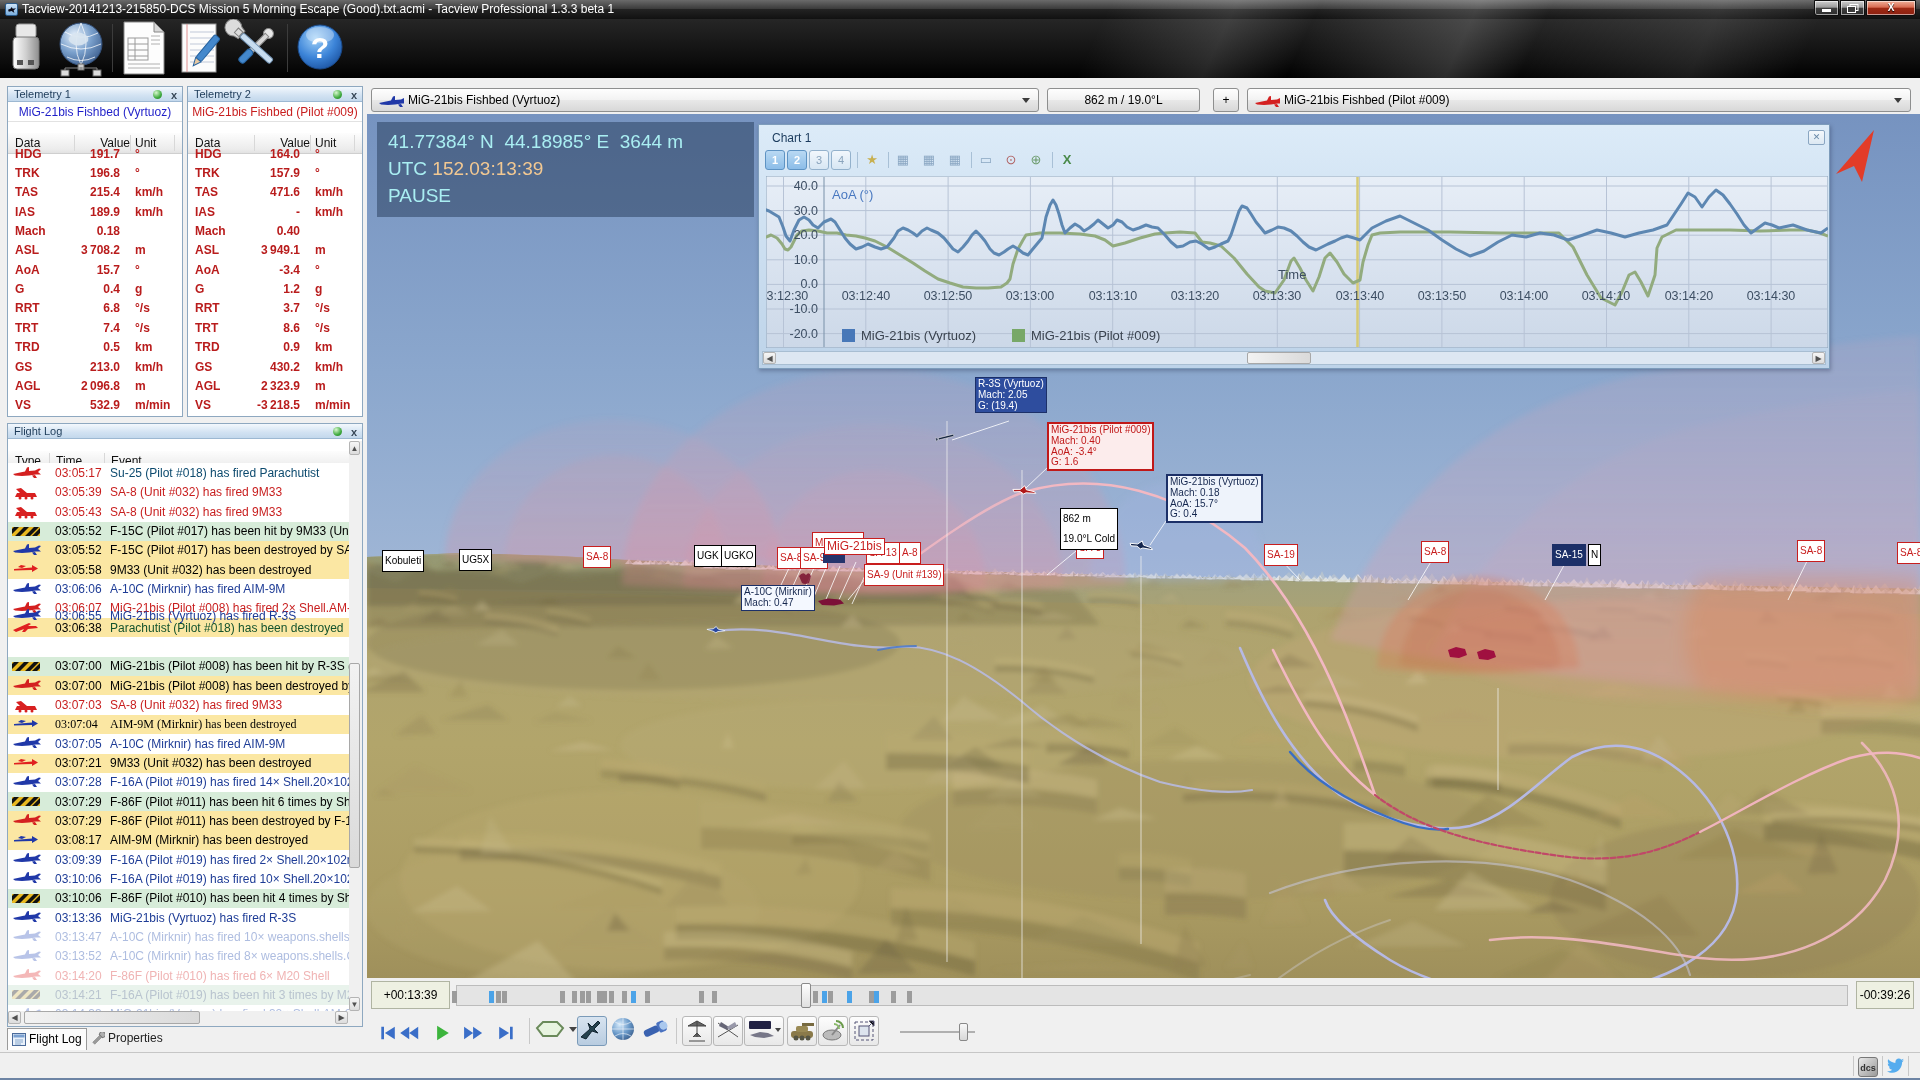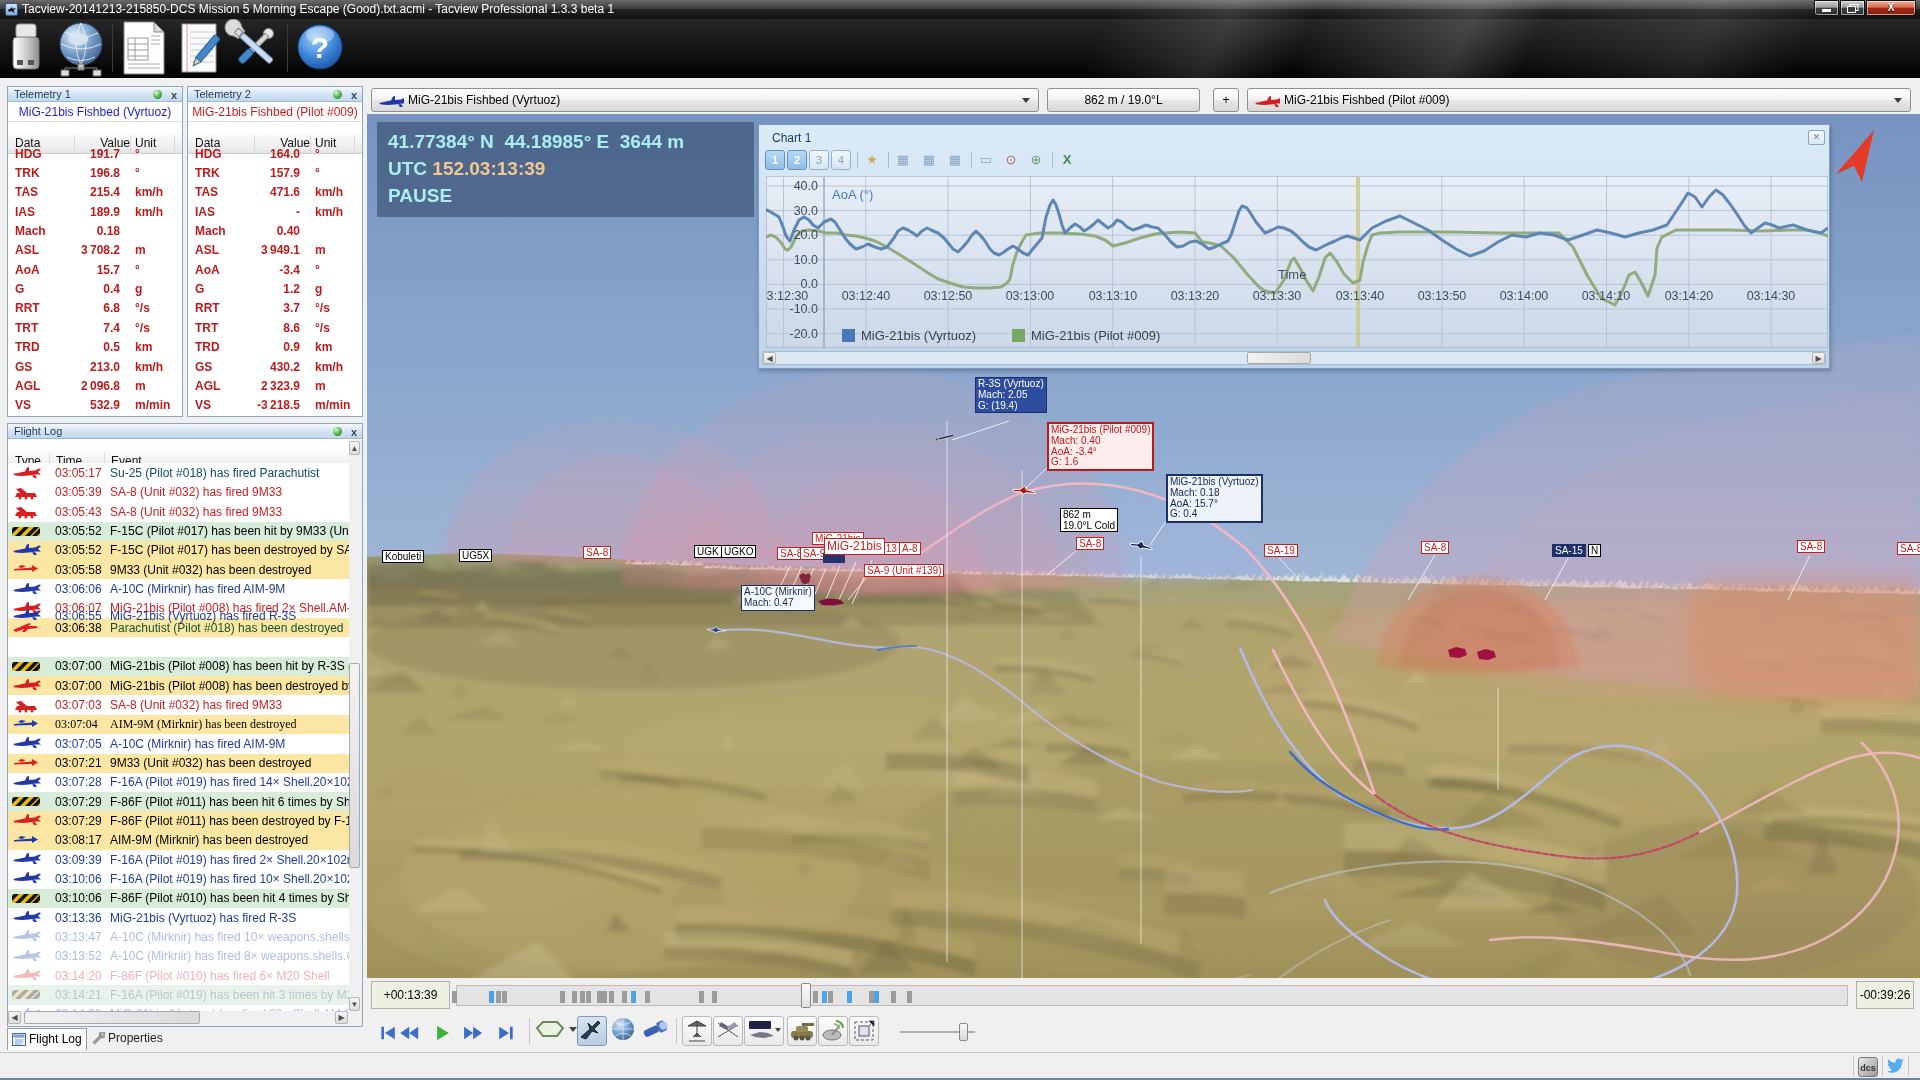--- a/index.html
+++ b/index.html
@@ -42,21 +42,21 @@
 .sb { position:absolute; background:#f0f0f0; }
 .sbtn { position:absolute; background:linear-gradient(#f6f6f6,#dcdcdc); border:1px solid #b4b4b4; border-radius:2px; color:#505050; font-size:8px; text-align:center; }
 .sthumb { position:absolute; background:linear-gradient(90deg,#f2f2f2,#dadada); border:1px solid #a8a8a8; border-radius:2px; }
 .sthumbh { position:absolute; background:linear-gradient(#f2f2f2,#dadada); border:1px solid #a8a8a8; border-radius:2px; }
 
 .tab { position:absolute; top:1028px; height:22px; font-size:12px; line-height:21px; }
 
 .combo { position:absolute; top:88px; height:24px; background:linear-gradient(#fefefe,#f2f2f2 50%,#e8e8e8 51%,#d8d8d8); border:1px solid #8e8f8f; border-radius:3px; font-size:12px; color:#000; }
 .combo .arr { position:absolute; right:8px; top:9px; width:0; height:0; border-left:4px solid transparent; border-right:4px solid transparent; border-top:5px solid #3c3c3c; }
 
-.lab { position:absolute; font-size:10px; line-height:11px; padding:0 2px; background:#fff; border:1px solid #000; color:#000; white-space:nowrap; }
+.lab { position:absolute; font-size:10px; line-height:20px; padding:0 2px; background:#fff; border:1px solid #000; color:#000; white-space:nowrap; }
 .lred { border-color:#c81e1e; color:#c81e1e; background:#fff; }
 .info3 { position:absolute; font-size:10px; line-height:10.8px; padding:1px 2px; white-space:nowrap; }
 
 #chart { position:absolute; left:758px; top:124px; width:1072px; height:245px;
   background:linear-gradient(#dcebf8,#bdd3e9); border:1px solid #7d9cbb; box-shadow:1px 2px 4px rgba(0,0,30,.25); }
 .cbtn { position:absolute; top:150px; width:20px; height:20px; border:1px solid #93b1cc; border-radius:3px; background:linear-gradient(#f2f7fc,#d7e6f3); color:#8aa4bd; font-size:11px; text-align:center; line-height:18px; }
 .cbtn.on { background:linear-gradient(#b9d9f3,#8cbde8); border-color:#5e93c3; color:#fff; font-weight:bold; }
 .cico { position:absolute; top:150px; width:20px; height:20px; color:#8aa6c2; font-size:13px; text-align:center; line-height:19px; }
 .csep { position:absolute; top:152px; width:1px; height:16px; background:#a8c0d6; }
 .cxl { font-size:12.5px; fill:#3d4e63; }
@@ -181,21 +181,21 @@
 <div class="combo" style="left:1047px;width:153px;text-align:center;line-height:22px;">862 m / 19.0°L</div>
 <div class="combo" style="left:1213px;width:26px;text-align:center;line-height:22px;">+</div>
 <div class="combo" style="left:1247px;width:664px;">
   <svg class="abs" style="left:6px;top:6px" width="26" height="12" viewBox="0 0 26 12">
       <use href="#i-rp"></use>
     </svg>
   <span class="abs" style="left:36px;top:4px">MiG-21bis Fishbed (Pilot #009)</span>
     <div class="arr"></div>
 </div>
 
-<div class="abs" id="view3d" style="left:367px;top:114px;width:1553px;height:864px;background:linear-gradient(#7693c0,#8ba7cd 30%,#a5bad8 60%,#c3cfe3 92%,#c9d4e4);overflow:hidden;font-weight:bold;">
+<div class="abs" id="view3d" style="left:367px;top:114px;width:1553px;height:864px;background:linear-gradient(#7693c0,#8ba7cd 30%,#a5bad8 60%,#c3cfe3 92%,#c9d4e4);overflow:hidden;">
 <svg width="1553" height="864" viewBox="367 114 1553 864" style="position:absolute;left:0;top:0">
   <defs>
     <linearGradient id="terr" x1="0" y1="0" x2="0" y2="1">
       <stop offset="0" stop-color="#a29d72"></stop>
       <stop offset="0.1" stop-color="#aea370"></stop>
       <stop offset="0.45" stop-color="#b2a56b"></stop>
       <stop offset="0.8" stop-color="#ab9c63"></stop>
       <stop offset="1" stop-color="#9f905b"></stop>
     </linearGradient>
     <filter id="soft" x="-10%" y="-10%" width="120%" height="120%">

